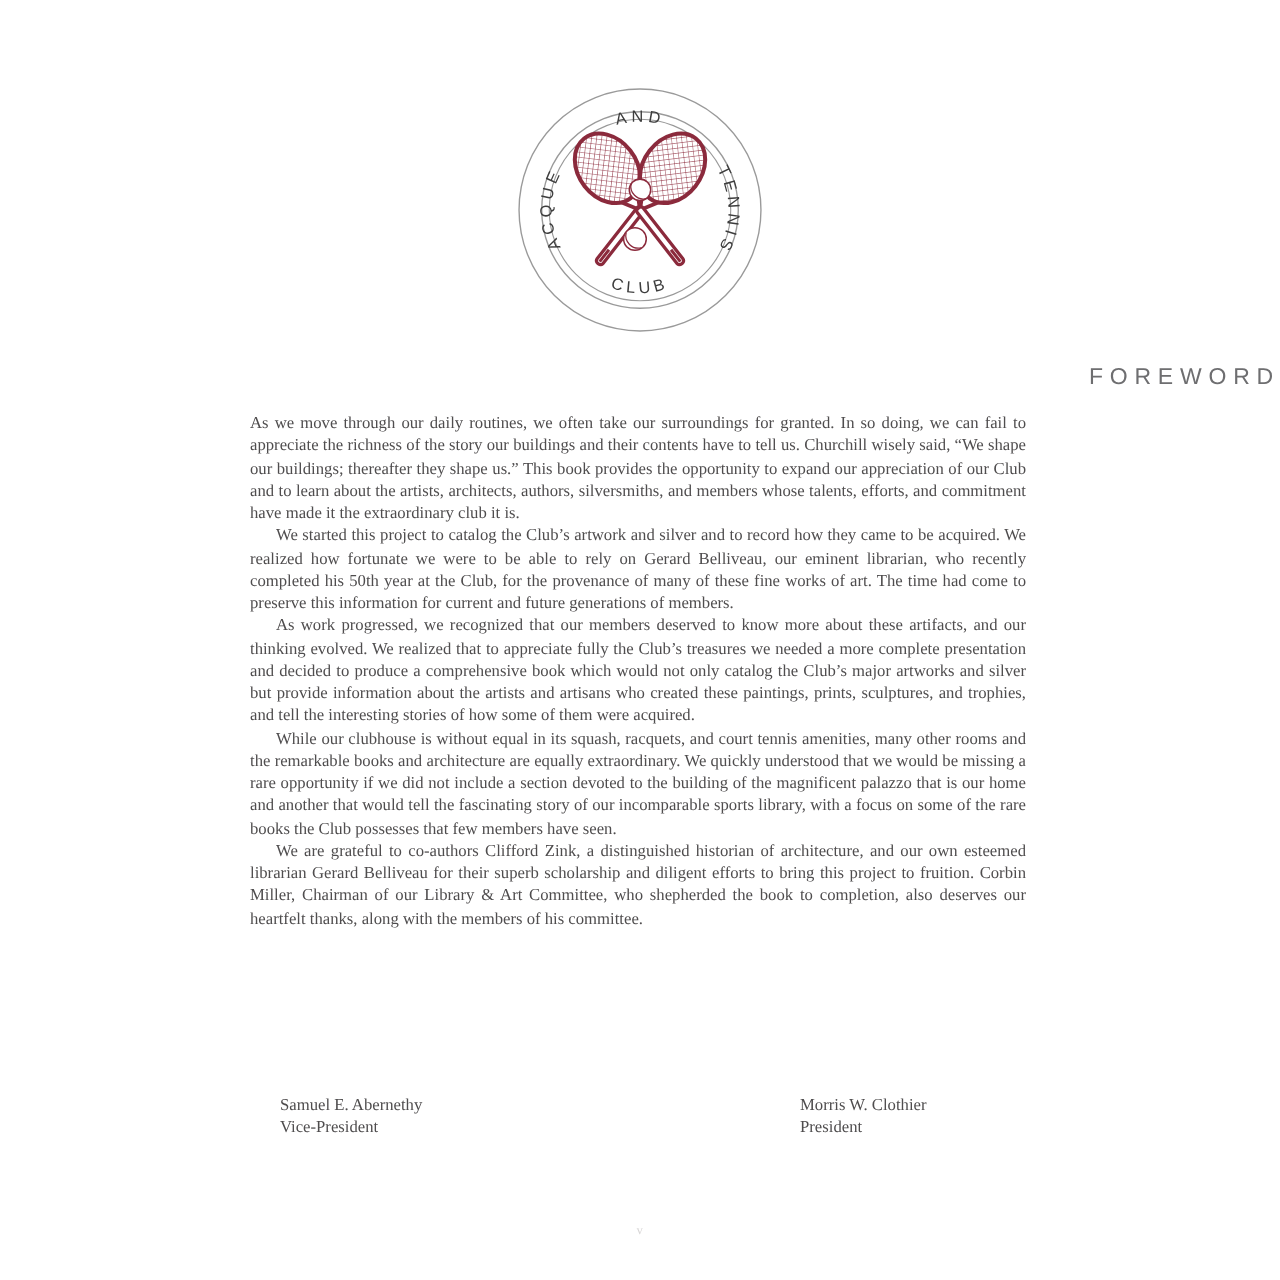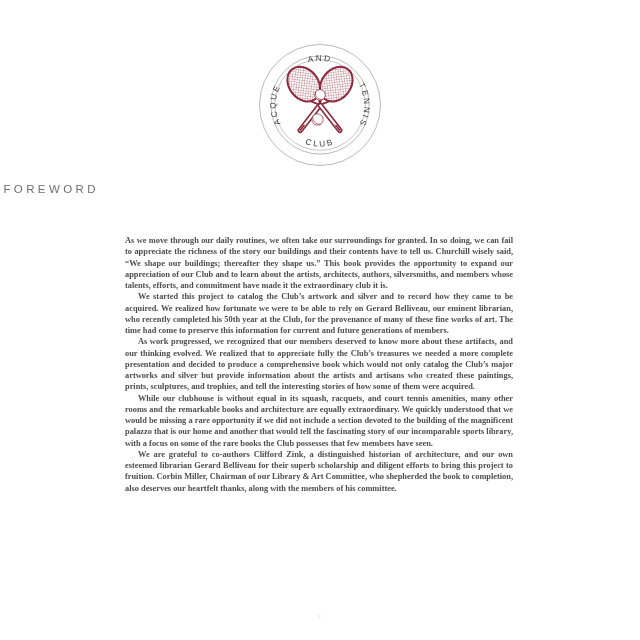--- a/index.html
+++ b/index.html
@@ -36,42 +36,41 @@
     height: 126px;
     display: block;
   }
 
   
   .heading {
     position: absolute;
     left: 0;
     right: 0;
     top: 183px;
-    text-align: left;
+    text-align: right;
     font-family: "Liberation Sans", "DejaVu Sans", sans-serif;
     font-size: 11.5px;
     letter-spacing: 3.4px;
     text-indent: 3.4px;
     color: #6e6e70;
     text-transform: uppercase;
     font-weight: 400;
   }
 
   
   .body-col {
     position: absolute;
     left: 125px;
-    top: 235px;
+    top: 206px;
     width: 388px;
     color: #4f4d4e;
     font-size: 8.35px;
     line-height: 11.25px;
     text-align: justify;
     text-justify: inter-word;
-    font-weight: bold;
   }
   .body-col p {
     margin: 0;
     text-indent: 13px;
   }
   .body-col p.first {
     text-indent: 0;
   }
 
   
@@ -172,16 +171,26 @@
   <div class="heading">Foreword</div>
 
   <div class="body-col">
     <p class="first">As we move through our daily routines, we often take our surroundings for granted. In so doing, we can fail to appreciate the richness of the story our buildings and their contents have to tell us. Churchill wisely said, “We shape our buildings; thereafter they shape us.” This book provides the opportunity to expand our appreciation of our Club and to learn about the artists, architects, authors, silversmiths, and members whose talents, efforts, and commitment have made it the extraordinary club it is.</p>
     <p>We started this project to catalog the Club’s artwork and silver and to record how they came to be acquired. We realized how fortunate we were to be able to rely on Gerard Belliveau, our eminent librarian, who recently completed his 50th year at the Club, for the provenance of many of these fine works of art. The time had come to preserve this information for current and future generations of members.</p>
     <p>As work progressed, we recognized that our members deserved to know more about these artifacts, and our thinking evolved. We realized that to appreciate fully the Club’s treasures we needed a more complete presentation and decided to produce a comprehensive book which would not only catalog the Club’s major artworks and silver but provide information about the artists and artisans who created these paintings, prints, sculptures, and trophies, and tell the interesting stories of how some of them were acquired.</p>
     <p>While our clubhouse is without equal in its squash, racquets, and court tennis amenities, many other rooms and the remarkable books and architecture are equally extraordinary. We quickly understood that we would be missing a rare opportunity if we did not include a section devoted to the building of the magnificent palazzo that is our home and another that would tell the fascinating story of our incomparable sports library, with a focus on some of the rare books the Club possesses that few members have seen.</p>
     <p>We are grateful to co-authors Clifford Zink, a distinguished historian of architecture, and our own esteemed librarian Gerard Belliveau for their superb scholarship and diligent efforts to bring this project to fruition. Corbin Miller, Chairman of our Library &amp; Art Committee, who shepherded the book to completion, also deserves our heartfelt thanks, along with the members of his committee.</p>
   </div>
 
+  <div class="sig-row">
+    <div class="sig sig-left">
+      <span class="name">Samuel E. Abernethy</span>
+      <span class="title">Vice-President</span>
+    </div>
+    <div class="sig sig-right">
+      <span class="name">Morris W. Clothier</span>
+      <span class="title">President</span>
+    </div>
+  </div>
 
   <div class="folio">v</div>
 
 </div>
 
 </body></html>

